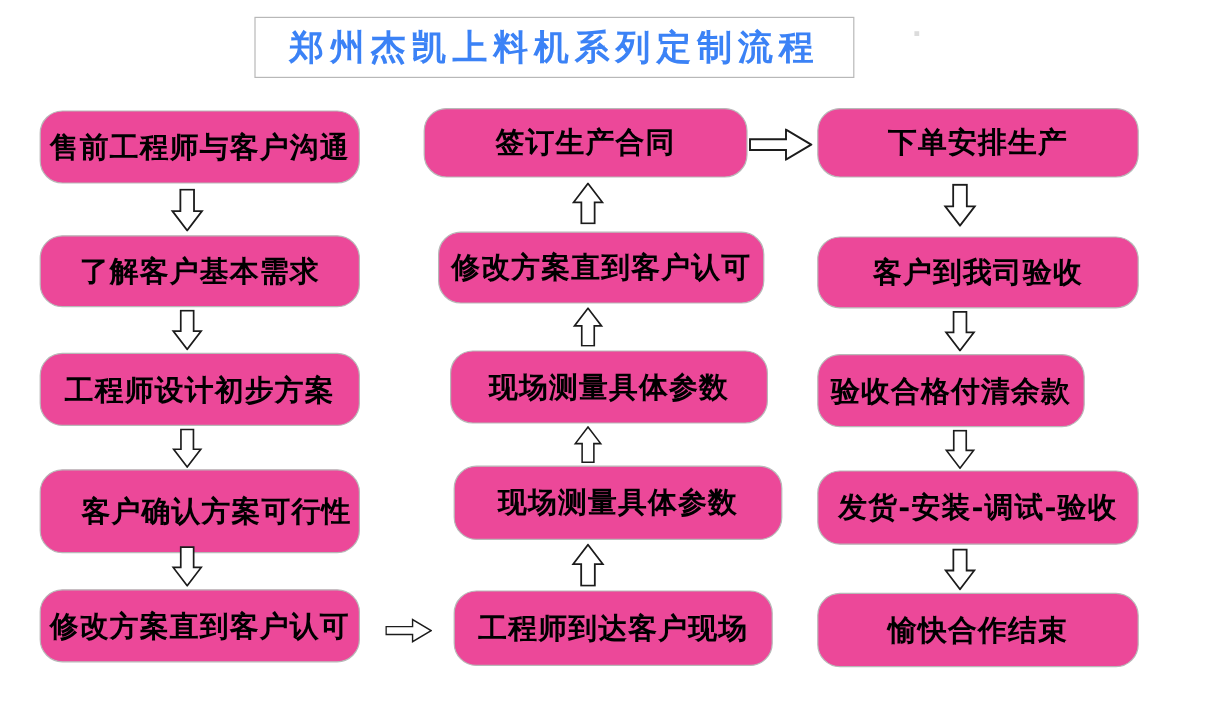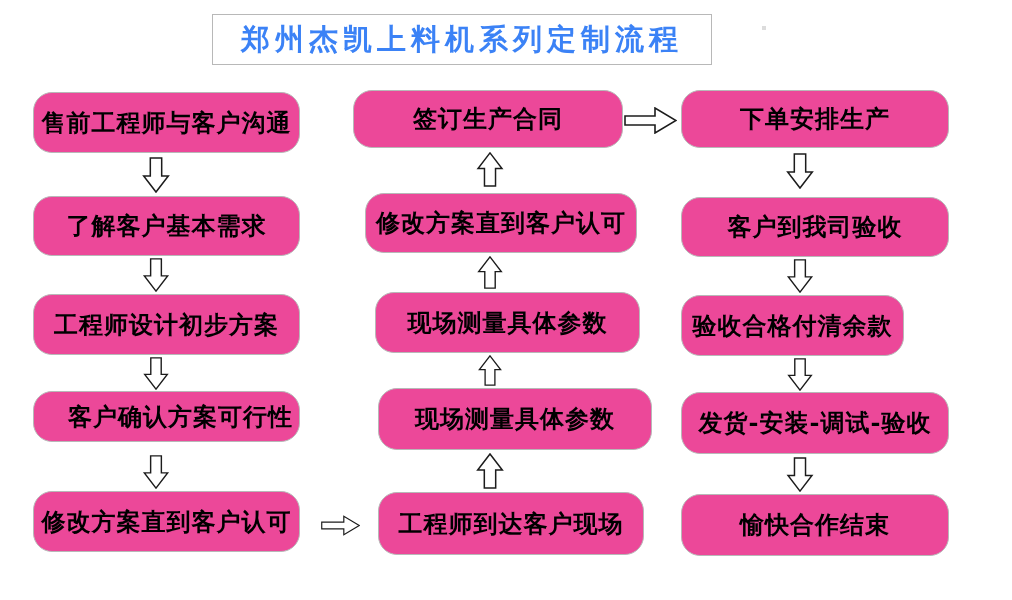--- a/index.html
+++ b/index.html
@@ -37,21 +37,21 @@
 
 <div class="canvas">
 
   <div class="title-box">
     <span class="title-text">郑州杰凯上料机系列定制流程</span>
   </div>
 
   <div class="node" style="left:33px; top:92px;  width:267px; height:61px;">售前工程师与客户沟通</div>
   <div class="node" style="left:33px; top:196px; width:267px; height:60px;">了解客户基本需求</div>
   <div class="node" style="left:33px; top:294px; width:267px; height:61px;">工程师设计初步方案</div>
-  <div class="node" style="left:33px; top:391px; width:267px; height:51px;padding-left:28px;">客户确认方案可行性</div>
+  <div class="node" style="left:33px; top:391px; width:267px; height:70px;padding-left:28px;">客户确认方案可行性</div>
   <div class="node" style="left:33px; top:491px; width:267px; height:61px;">修改方案直到客户认可</div>
 
   <div class="node" style="left:353px; top:90px;  width:270px; height:58px;">签订生产合同</div>
   <div class="node" style="left:365px; top:193px; width:272px; height:60px;">修改方案直到客户认可</div>
   <div class="node" style="left:375px; top:292px; width:265px; height:61px;">现场测量具体参数</div>
   <div class="node" style="left:378px; top:388px; width:274px; height:62px;">现场测量具体参数</div>
   <div class="node" style="left:378px; top:492px; width:266px; height:63px;">工程师到达客户现场</div>
 
   <div class="node" style="left:681px; top:90px;  width:268px; height:58px;">下单安排生产</div>
   <div class="node" style="left:681px; top:197px; width:268px; height:60px;">客户到我司验收</div>

